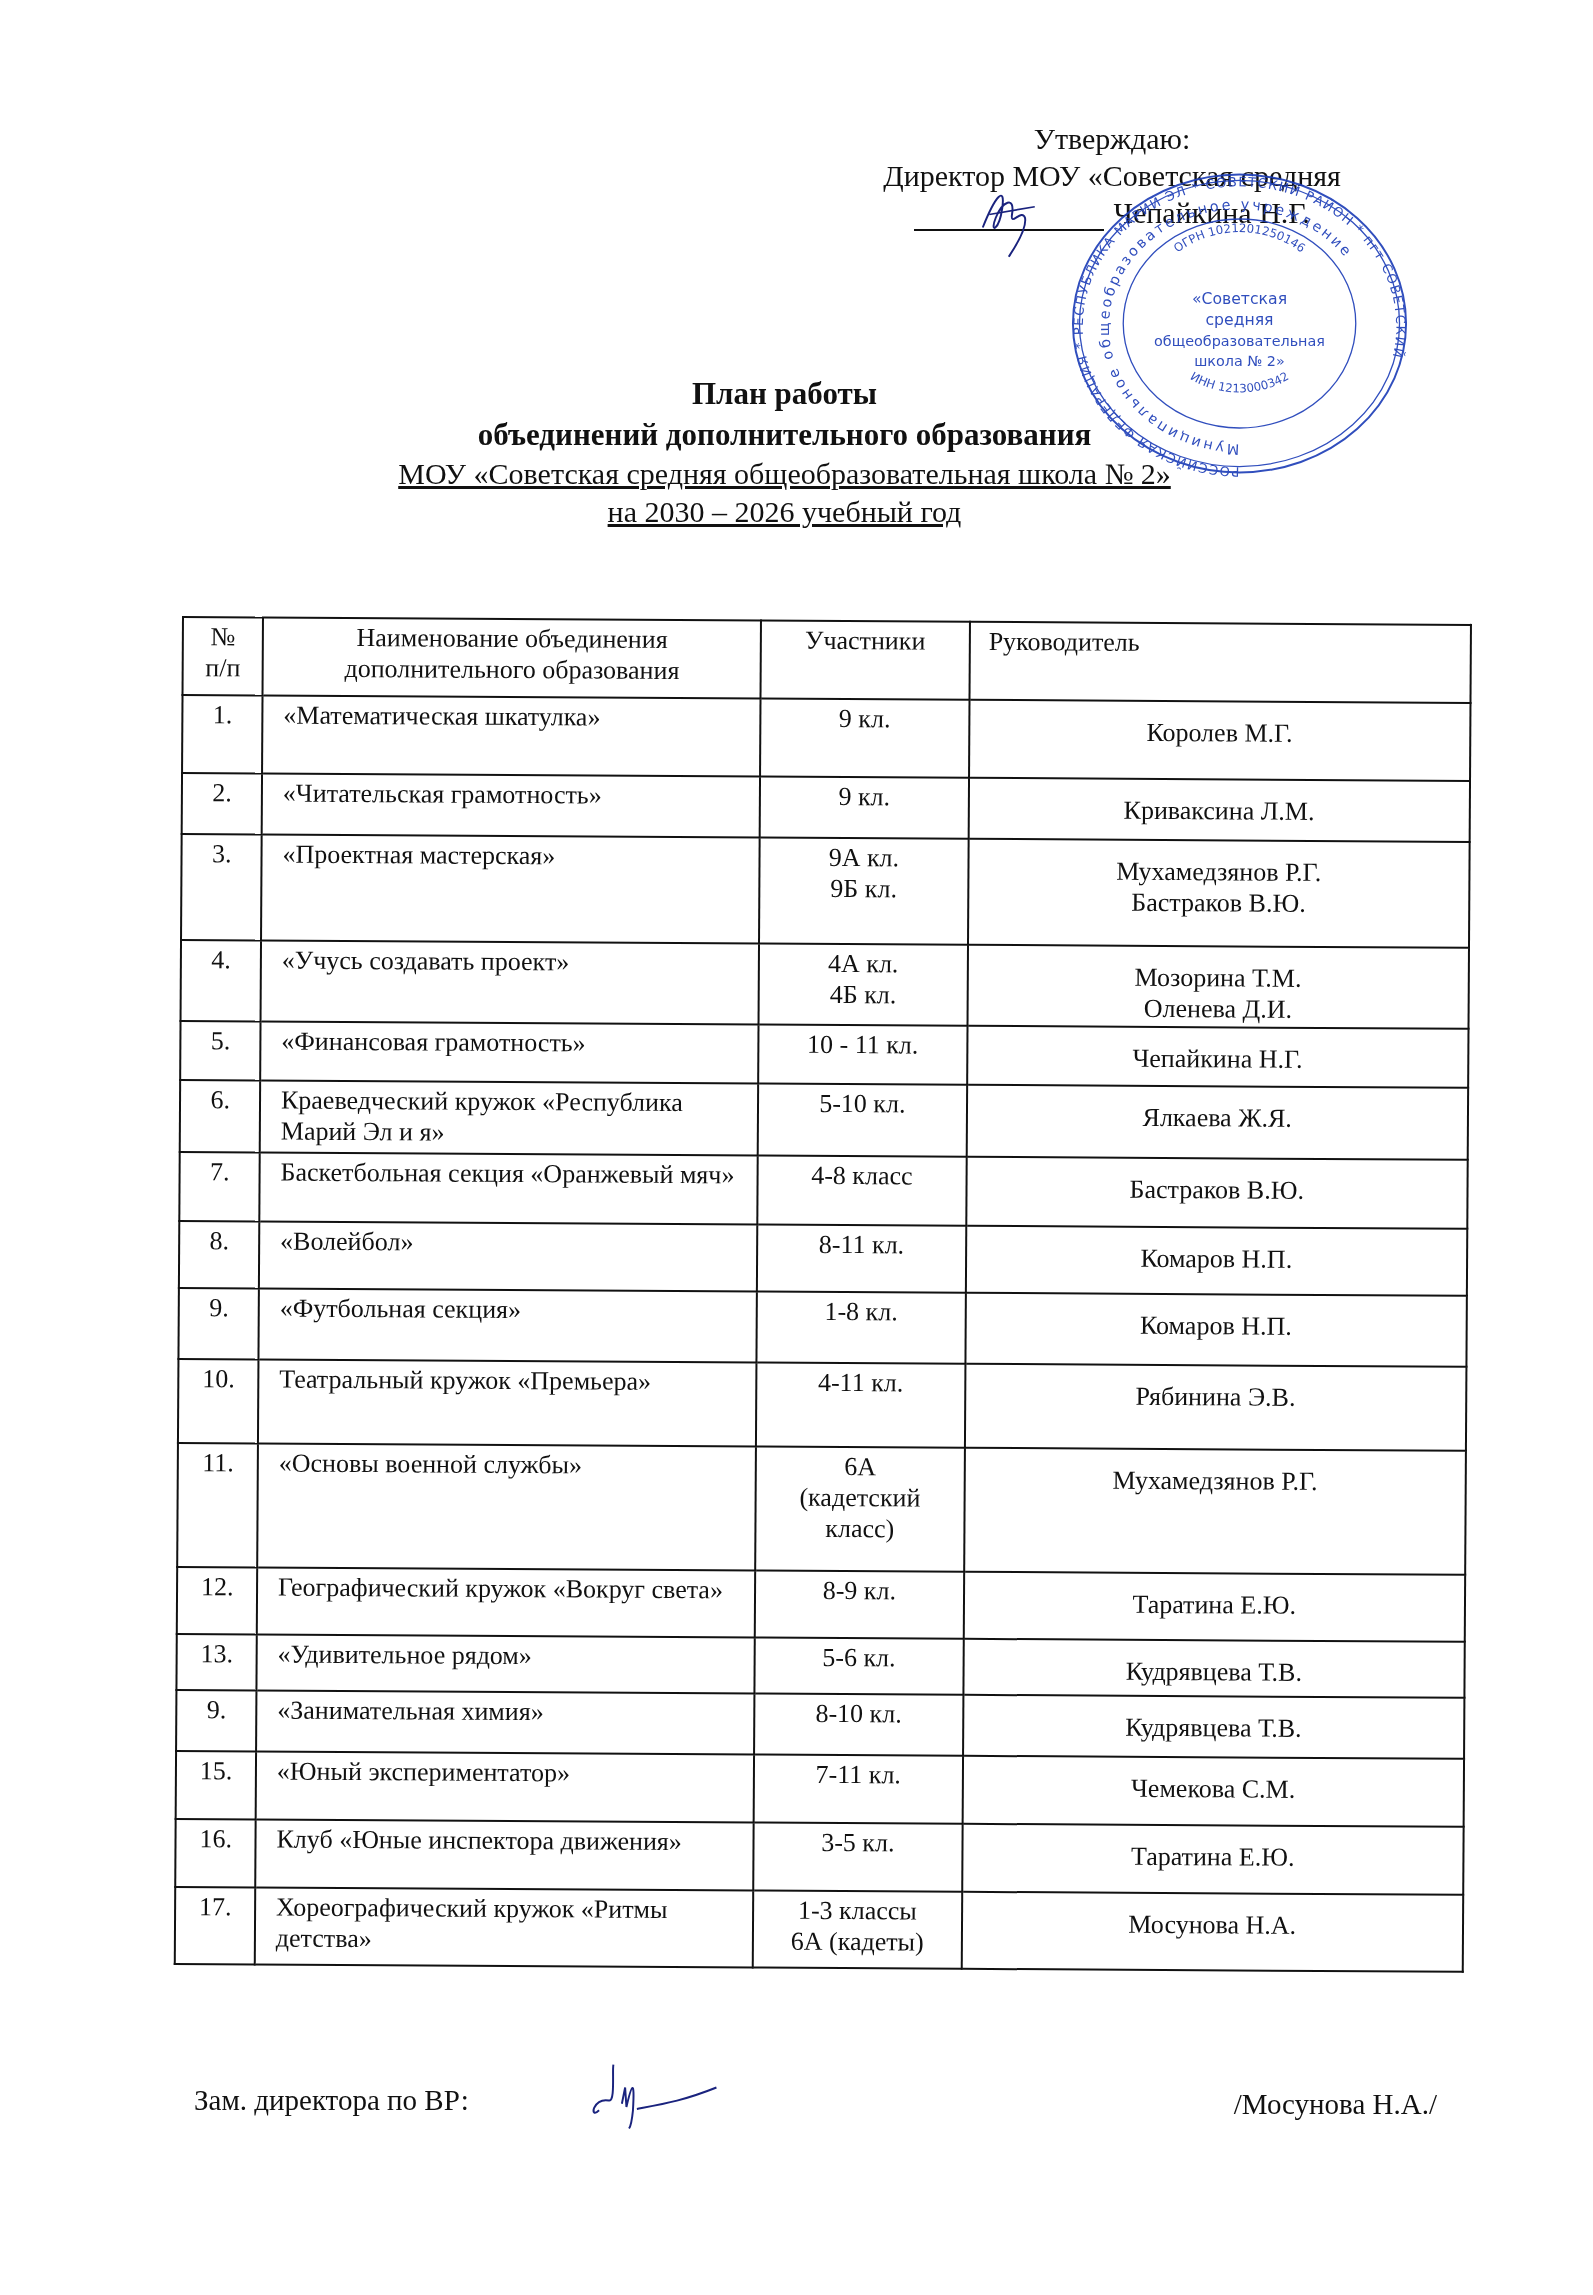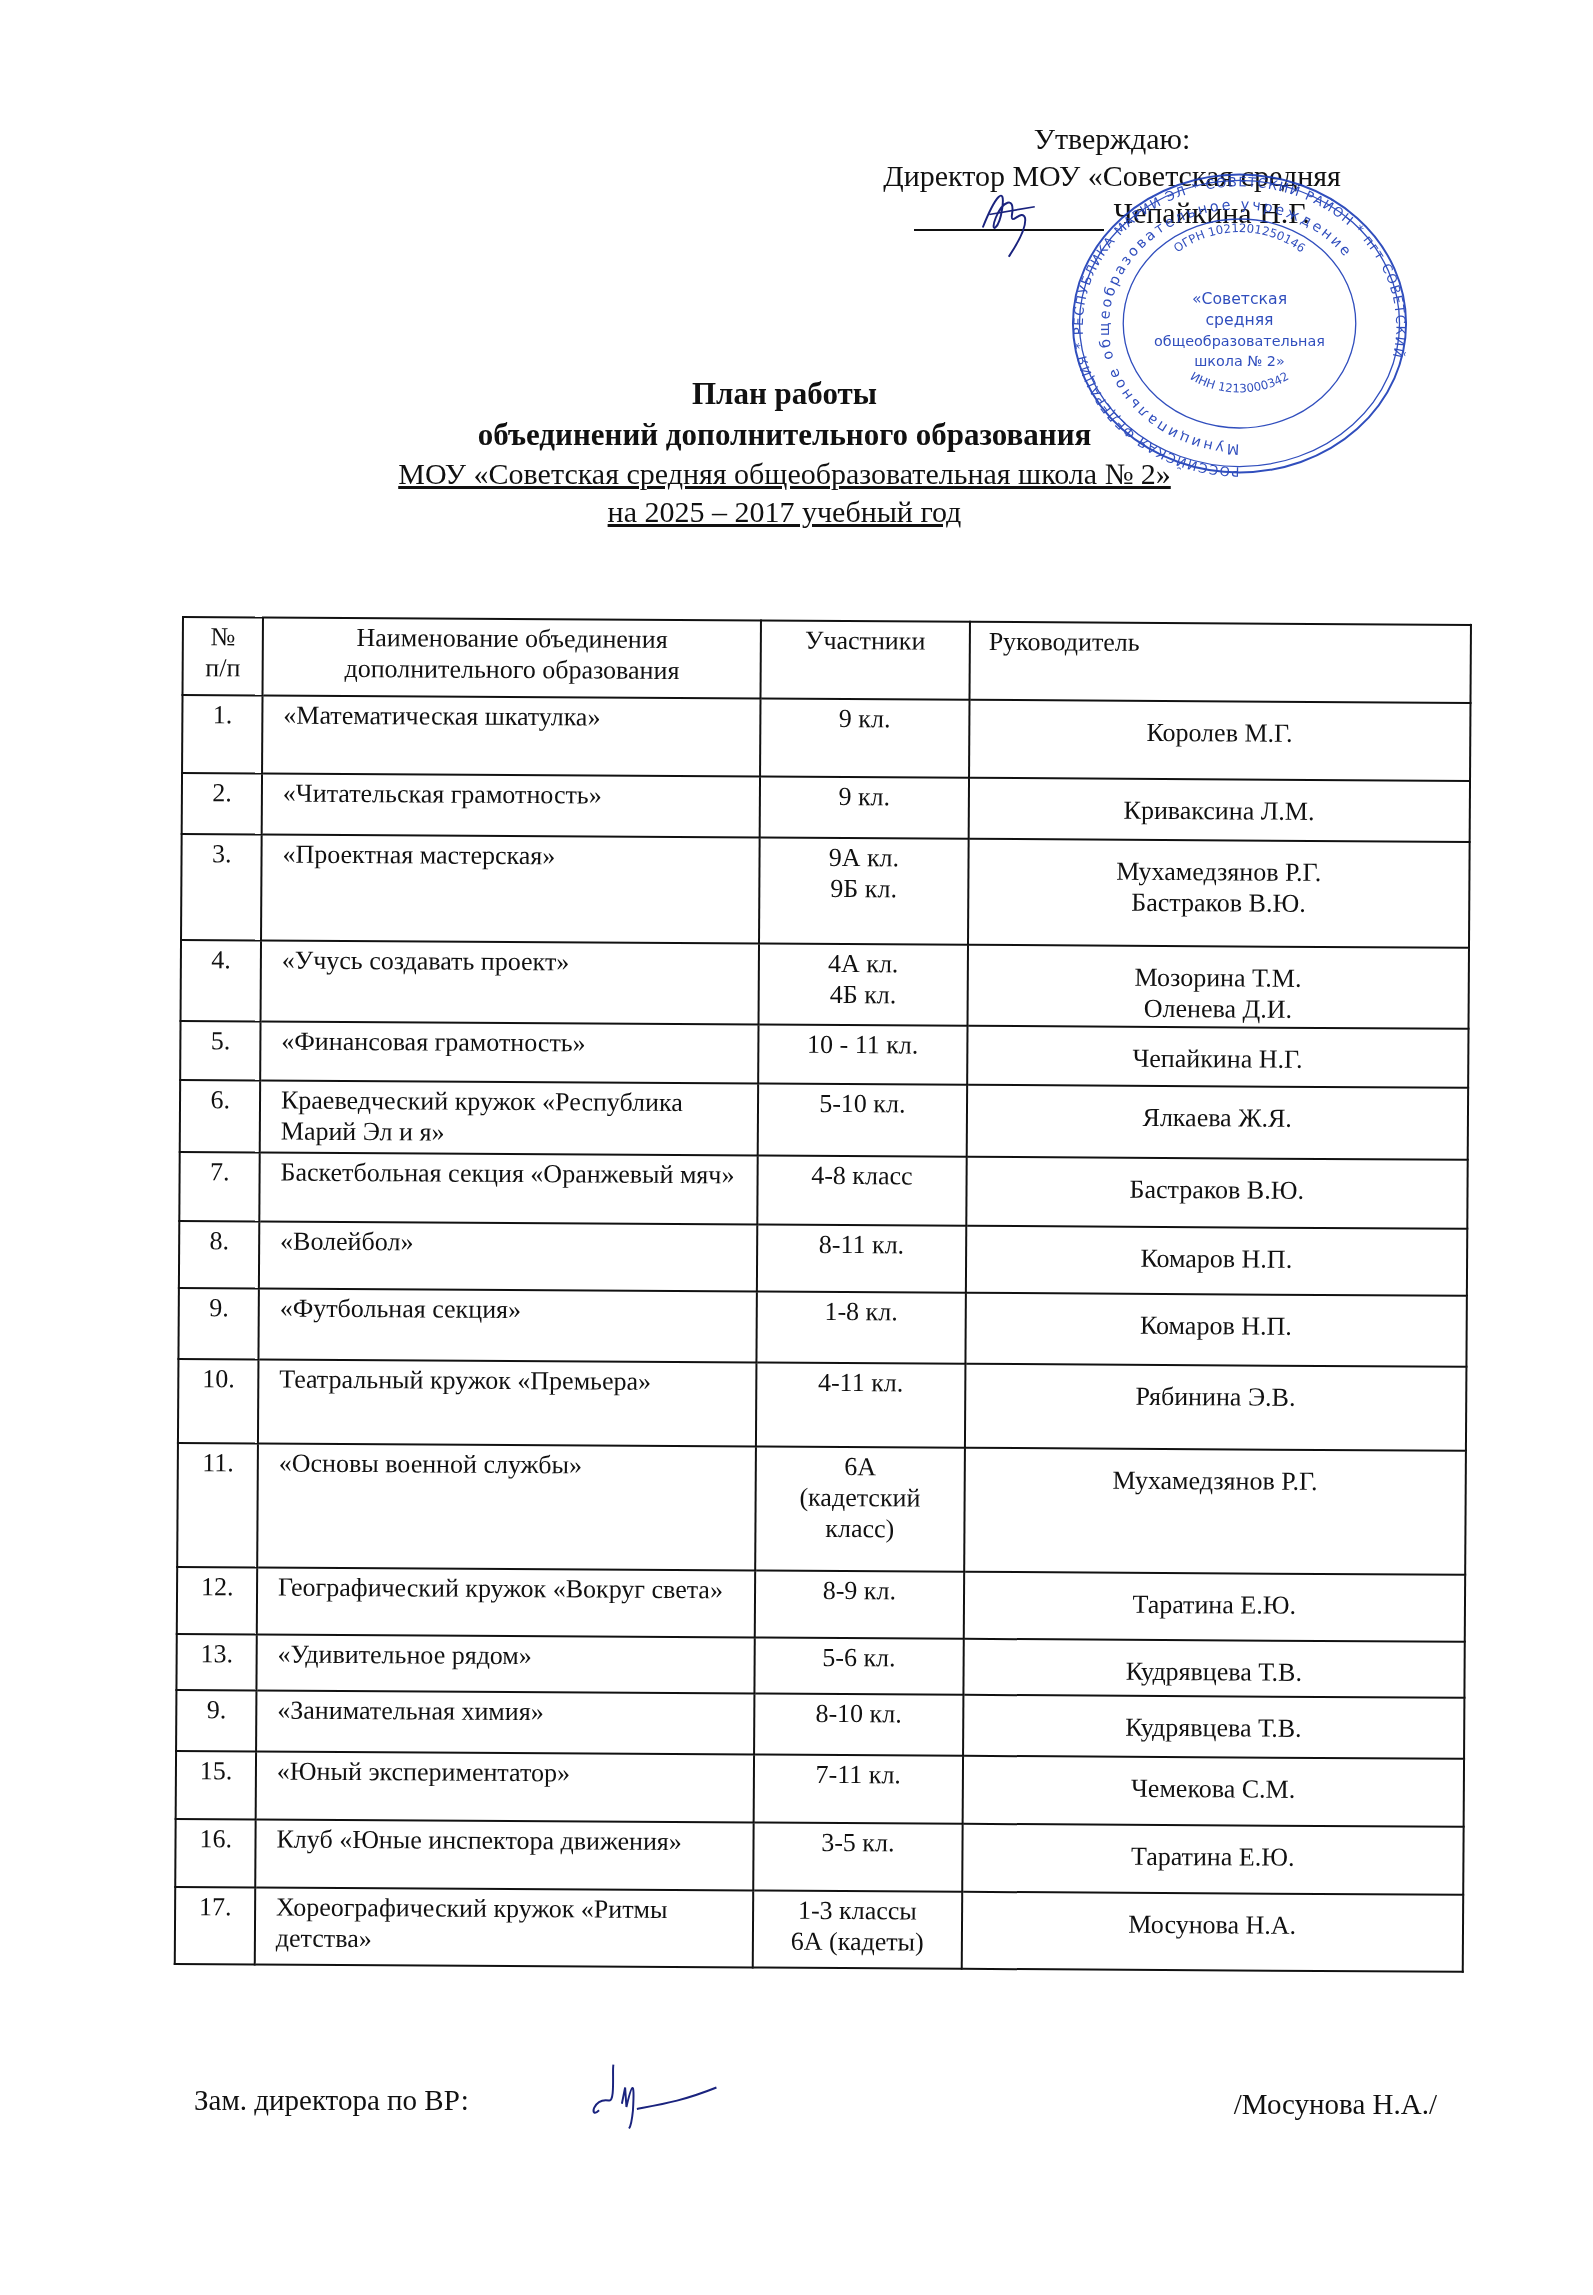--- a/index.html
+++ b/index.html
@@ -149,21 +149,21 @@
   <text x="265" y="205" font-family="'DejaVu Sans', sans-serif" font-size="24" fill="#1f3fb8" text-anchor="middle">«Советская</text>
   <text x="265" y="237" font-family="'DejaVu Sans', sans-serif" font-size="24" fill="#1f3fb8" text-anchor="middle">средняя</text>
   <text x="265" y="269" font-family="'DejaVu Sans', sans-serif" font-size="22" fill="#1f3fb8" text-anchor="middle">общеобразовательная</text>
   <text x="265" y="300" font-family="'DejaVu Sans', sans-serif" font-size="22" fill="#1f3fb8" text-anchor="middle">школа № 2»</text>
 </svg>
 
 <div class="title-block">
   <div class="t1">План работы</div>
   <div class="t2">объединений дополнительного образования</div>
   <div class="t3">МОУ «Советская средняя общеобразовательная школа № 2»</div>
-  <div class="t4">на 2025 – 2017 учебный год</div>
+  <div class="t4">на 2030 – 2026 учебный год</div>
 </div>
 
 <table class="plan">
   <thead>
     <tr>
       <th>
         <span class="ml">№</span>
         <span class="ml">п/п</span>
       </th>
       <th>

